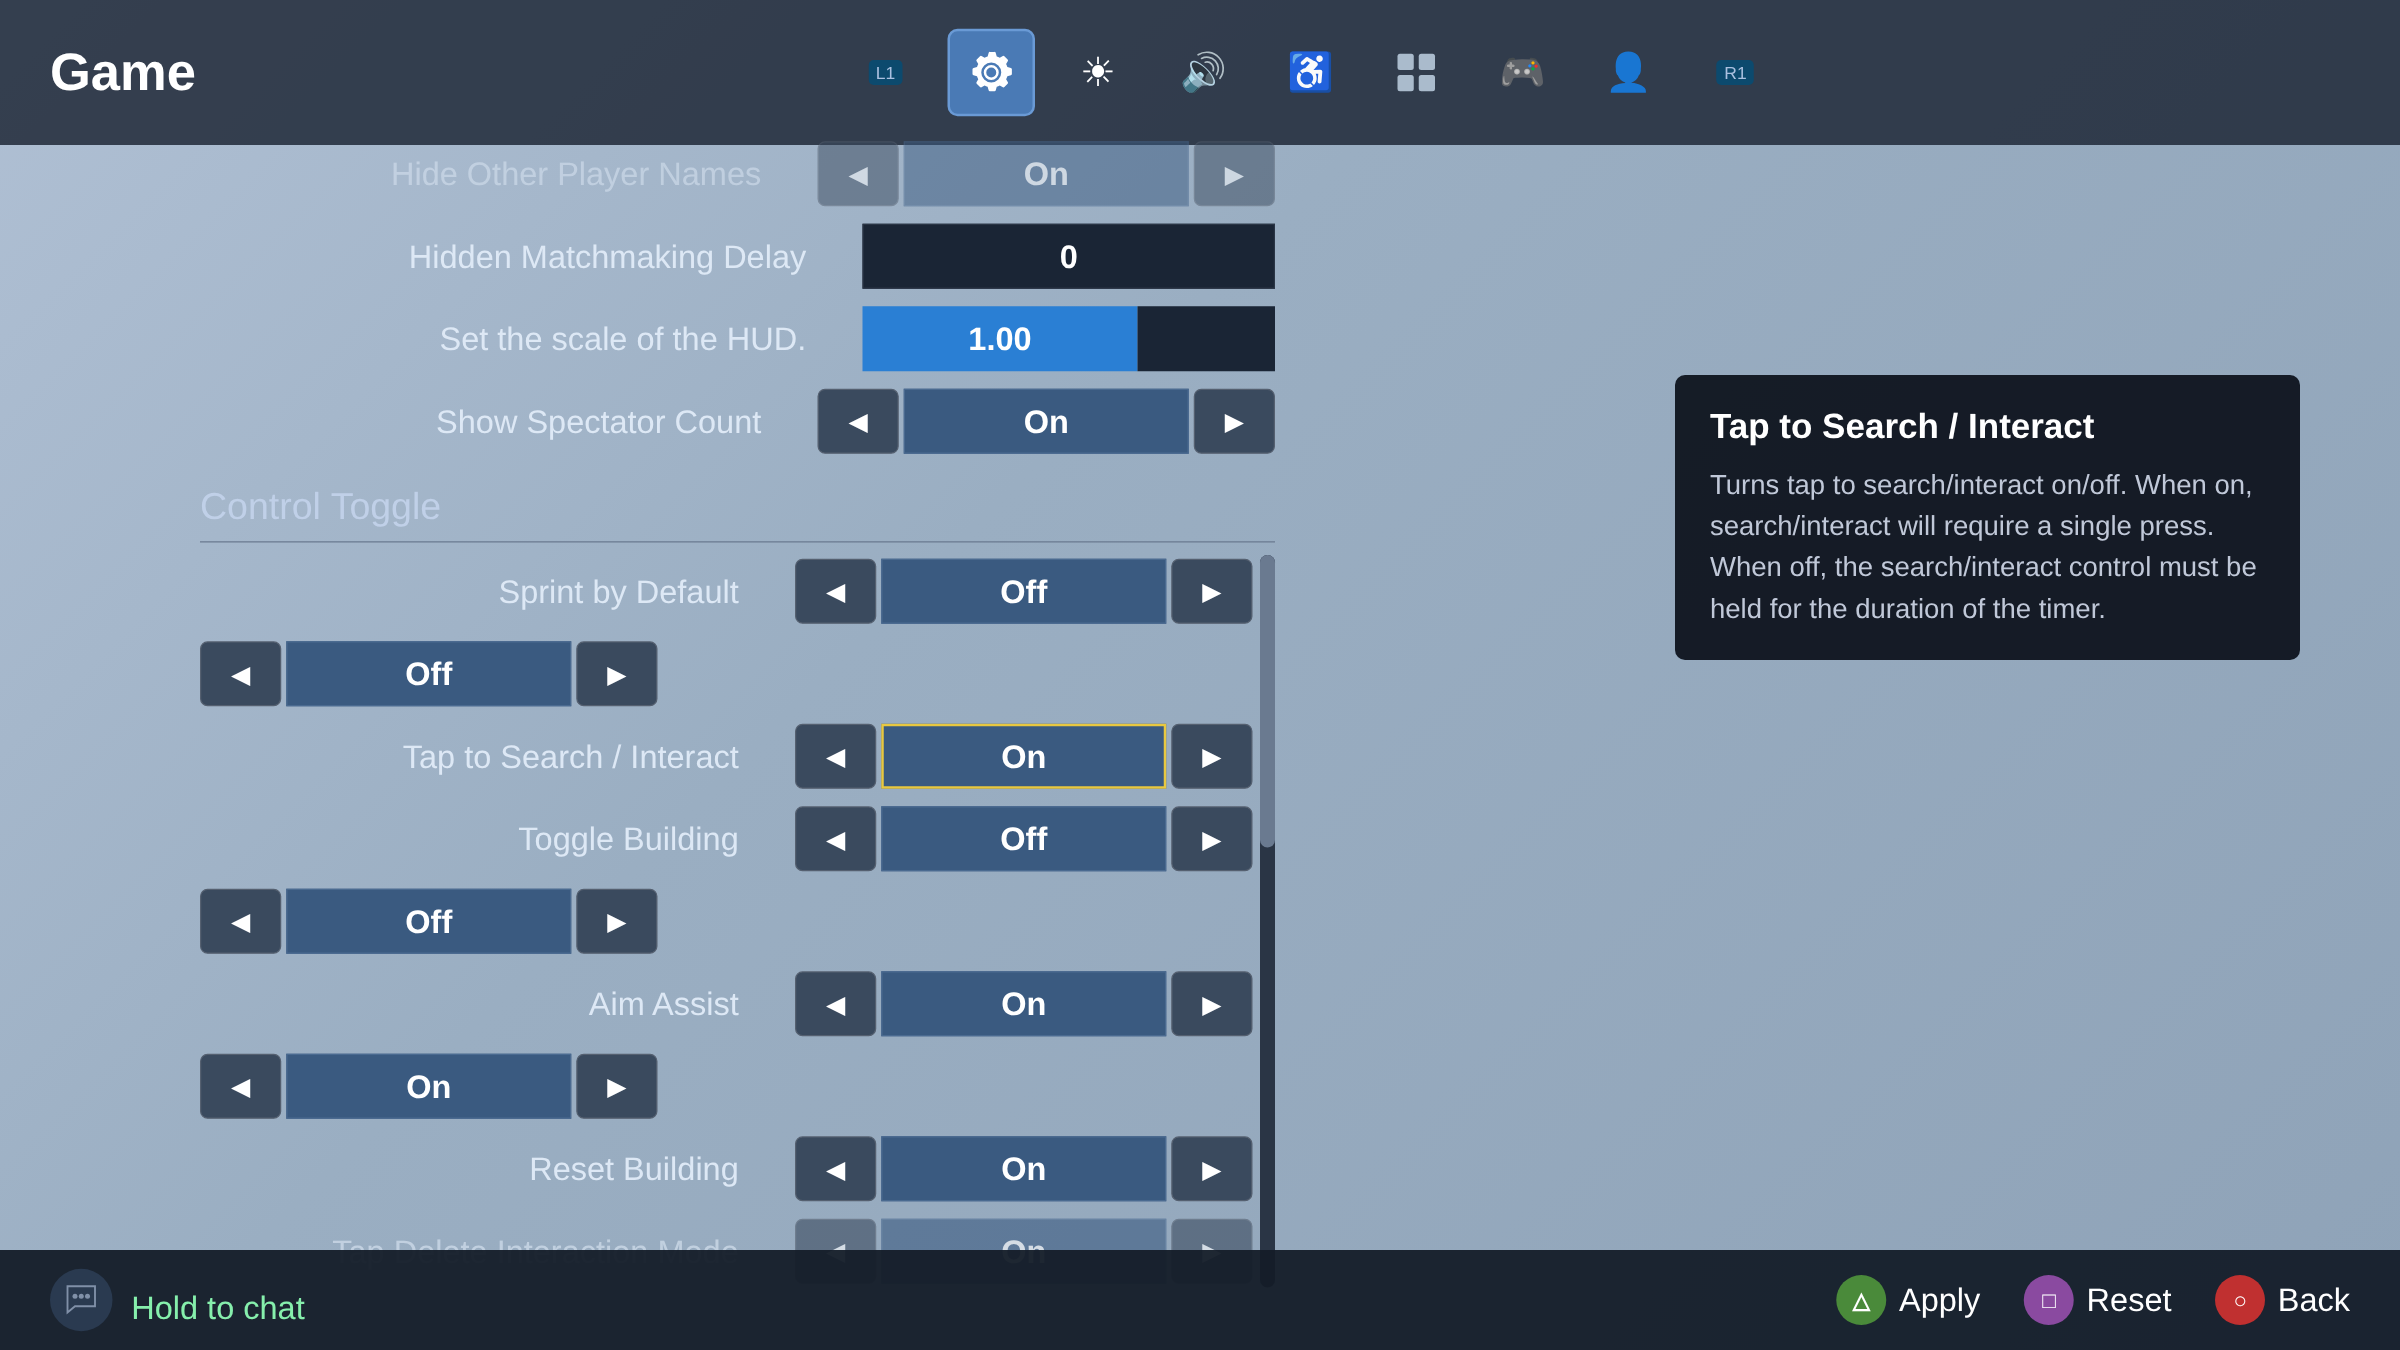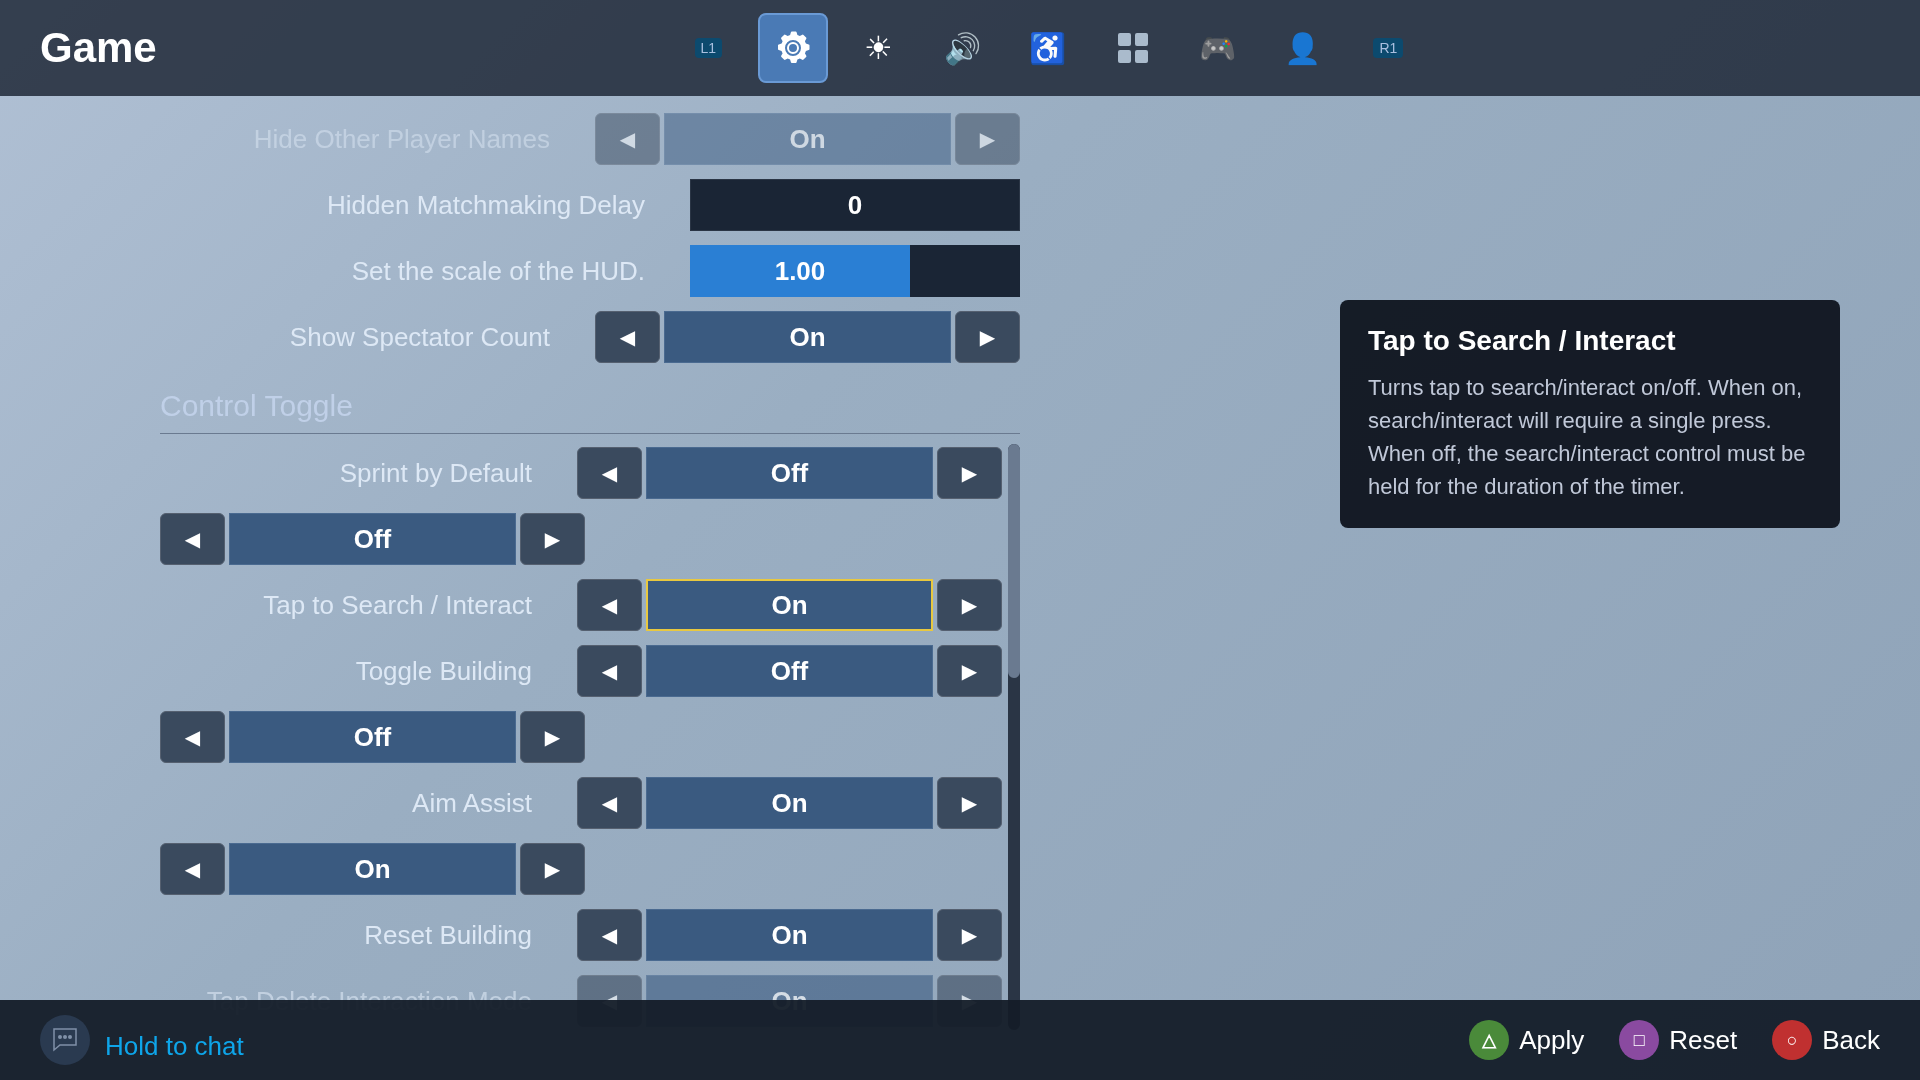--- a/index.html
+++ b/index.html
@@ -19,21 +19,21 @@
       height: 100%;
       background: linear-gradient(135deg, #b0c0d4 0%, #9aaec2 40%, #8fa3b8 100%);
     }
 
     
     .top-bar {
       position: absolute;
       top: 0;
       left: 0;
       right: 0;
-      height: 96px;
+      height: 116px;
       background: rgba(30, 40, 55, 0.85);
       display: flex;
       align-items: center;
       padding: 0 40px;
     }
 
     .page-title {
       font-size: 42px;
       font-weight: bold;
       color: white;
@@ -116,21 +116,21 @@
       border-radius: 6px;
       display: flex;
       align-items: center;
       justify-content: center;
       cursor: pointer;
       font-size: 20px;
       color: white;
     }
 
     .value-display {
-      width: 287px;
+      width: 228px;
       height: 52px;
       background: #3a5a80;
       border: 1px solid #4a6a90;
       display: flex;
       align-items: center;
       justify-content: center;
       font-size: 26px;
       font-weight: bold;
       color: white;
     }
@@ -245,21 +245,21 @@
       background: #2a3a50;
       border-radius: 50%;
       display: flex;
       align-items: center;
       justify-content: center;
       font-size: 26px;
     }
 
     .hold-to-chat {
       font-size: 26px;
-      color: #0ea5e9;
+      color: #86efac;
       margin-top: 13px;
     }
 
     .bottom-actions {
       margin-left: auto;
       display: flex;
       gap: 35px;
       align-items: center;
     }
 

